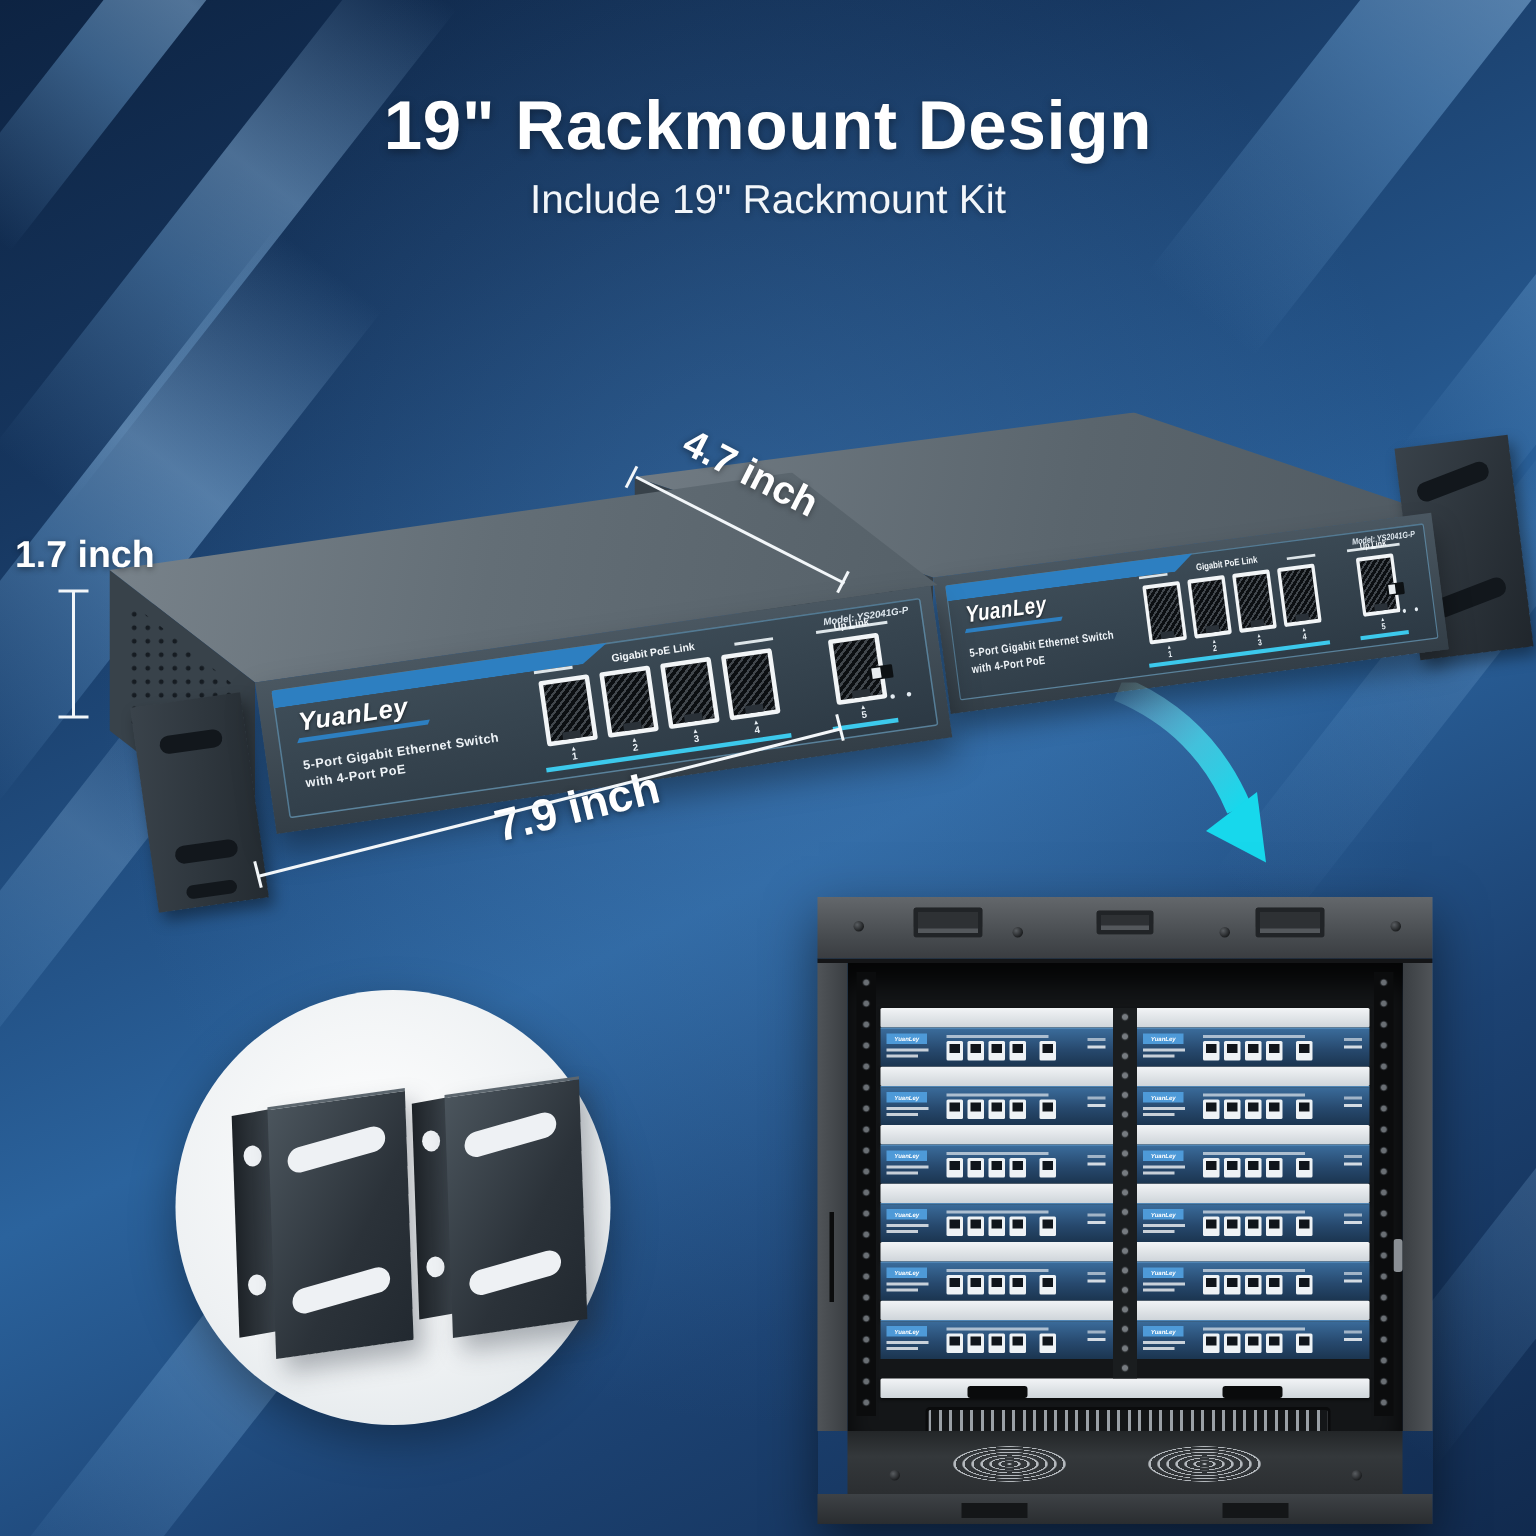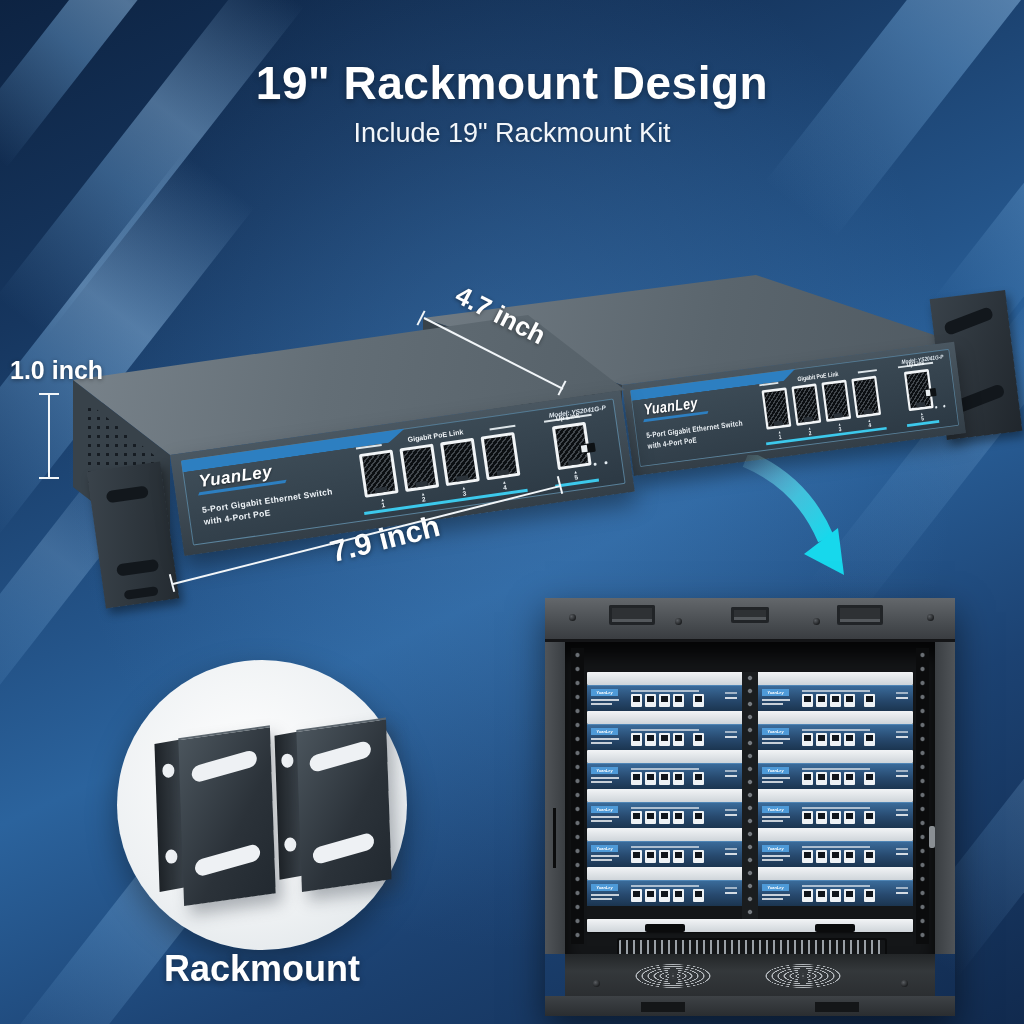--- a/index.html
+++ b/index.html
@@ -229,21 +229,21 @@
         <div class="model">Model: YS2041G-P</div>
         <div class="dip"></div>
         <div class="leds">
             <div class="led"></div>
             <div class="led"></div>
           </div>
       </div>
     </div>
   </div>
 
-  <div class="dim-text" style="left:10px;top:356px;font-size:25px">1.0 inch</div>
+  <div class="dim-text" style="left:10px;top:356px;font-size:25px">1.7 inch</div>
   <div class="dim-line" style="left:48px;top:394px;width:2px;height:84px"></div>
   <div class="dim-tick" style="left:39px;top:393px;width:20px;height:2px"></div>
   <div class="dim-tick" style="left:39px;top:477px;width:20px;height:2px"></div>
 
   <div class="dim-text" style="left:452px;top:300px;font-size:26px;transform:rotate(27deg)">4.7 inch</div>
   <div class="dim-line" style="left:424px;top:317px;width:156px;height:2px;transform:rotate(27deg)"></div>
   <div class="dim-tick" style="left:420px;top:310px;width:2px;height:16px;transform:rotate(27deg)"></div>
   <div class="dim-tick" style="left:561px;top:380px;width:2px;height:16px;transform:rotate(27deg)"></div>
 
   <div class="dim-text" style="left:305px;top:522px;width:160px;text-align:center;font-size:30px;transform:rotate(-14deg)">7.9 inch</div>
@@ -506,14 +506,13 @@
     <div class="bracket" style="left:160px;top:64px;width:116px;height:164px;transform:rotate(-2deg)">
       <div class="br-flange" style="height:144px;width:24px"></div>
       <div class="br-hole" style="left:6px;top:28px"></div>
       <div class="br-hole" style="left:6px;top:112px"></div>
       <div class="br-face" style="left:22px;width:90px;height:160px">
         <div class="br-slot" style="left:12px;top:22px;width:62px"></div>
         <div class="br-slot" style="left:12px;top:114px;width:62px"></div>
       </div>
     </div>
   </div>
-  <div class="abs caption">Rackmount</div>
 </div>
 
 </body></html>

